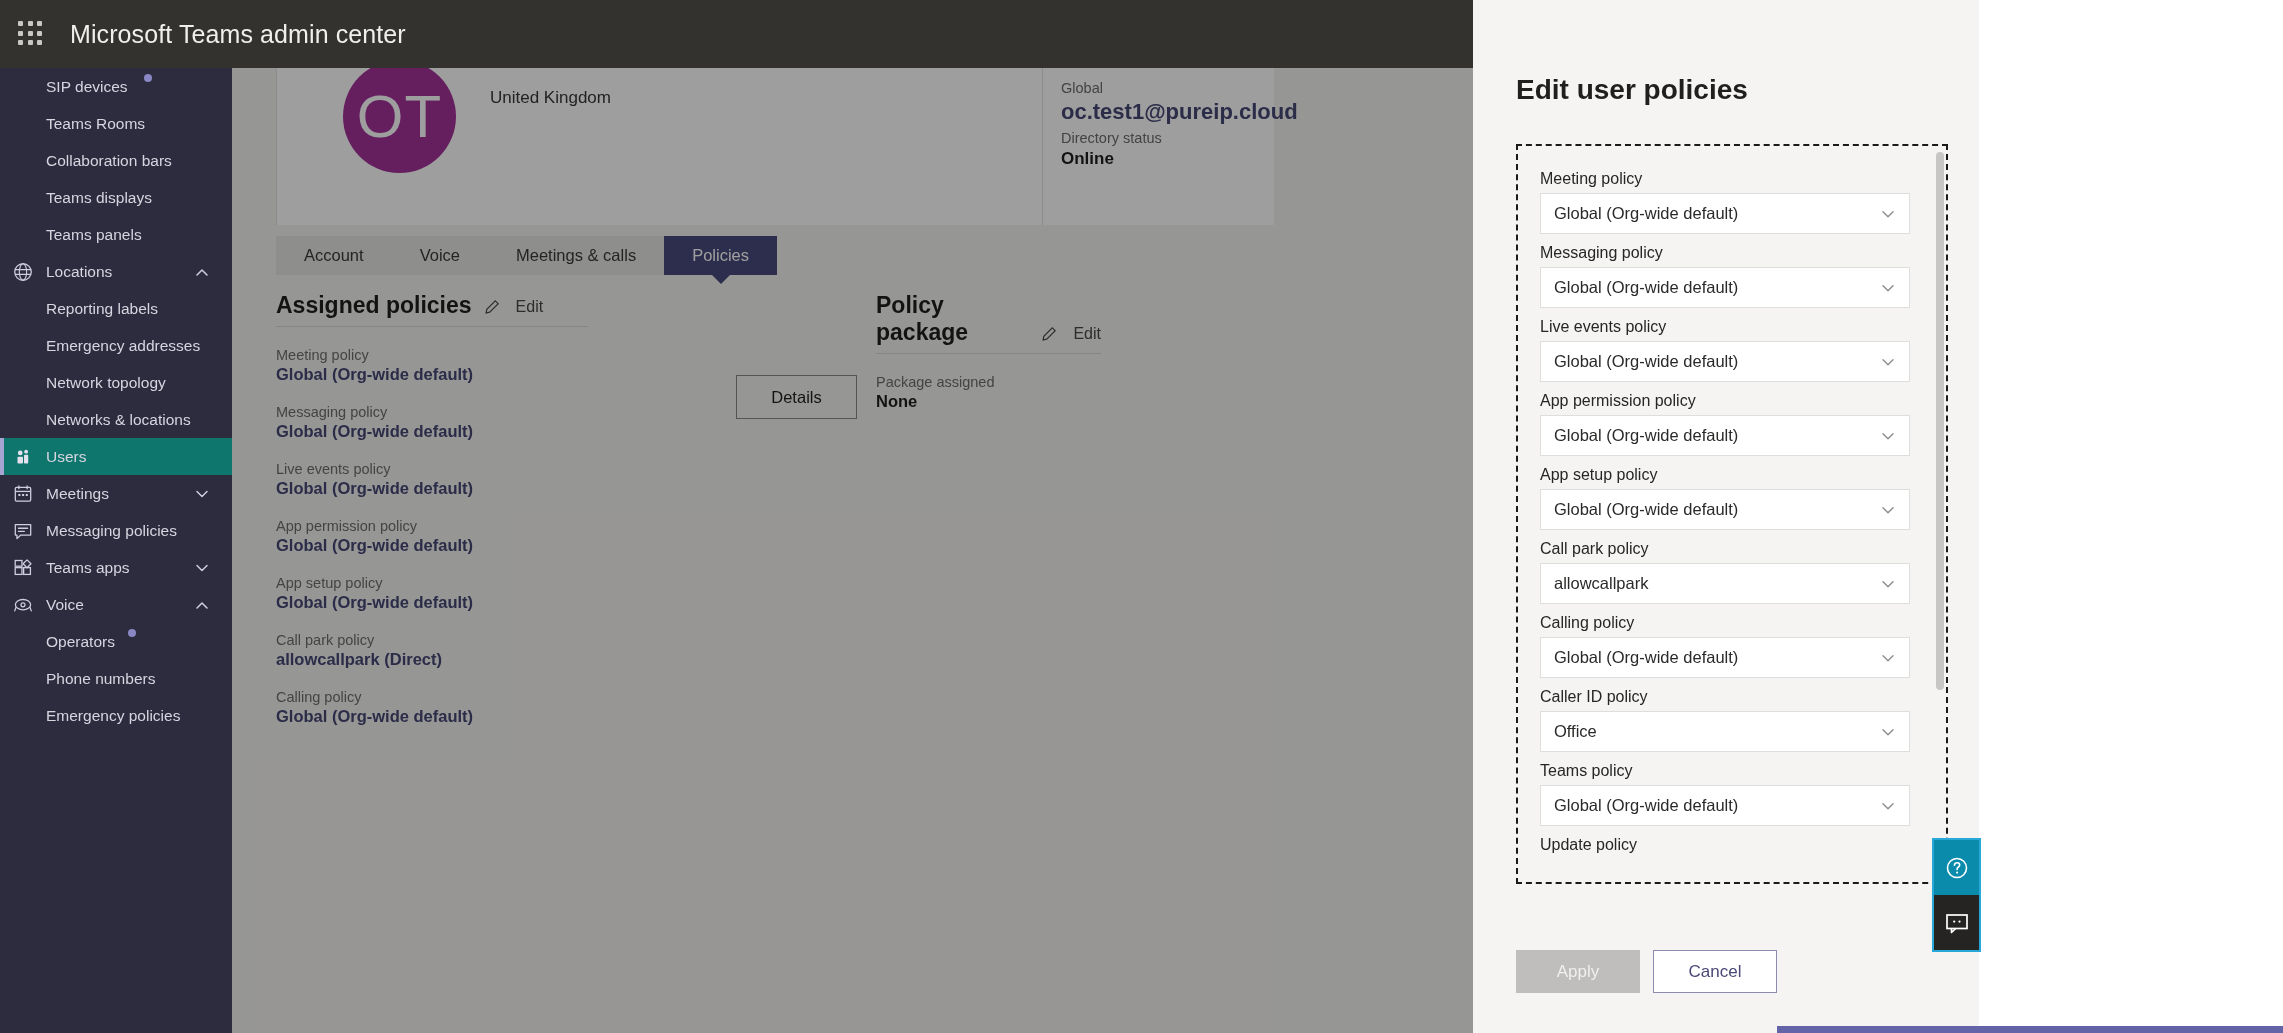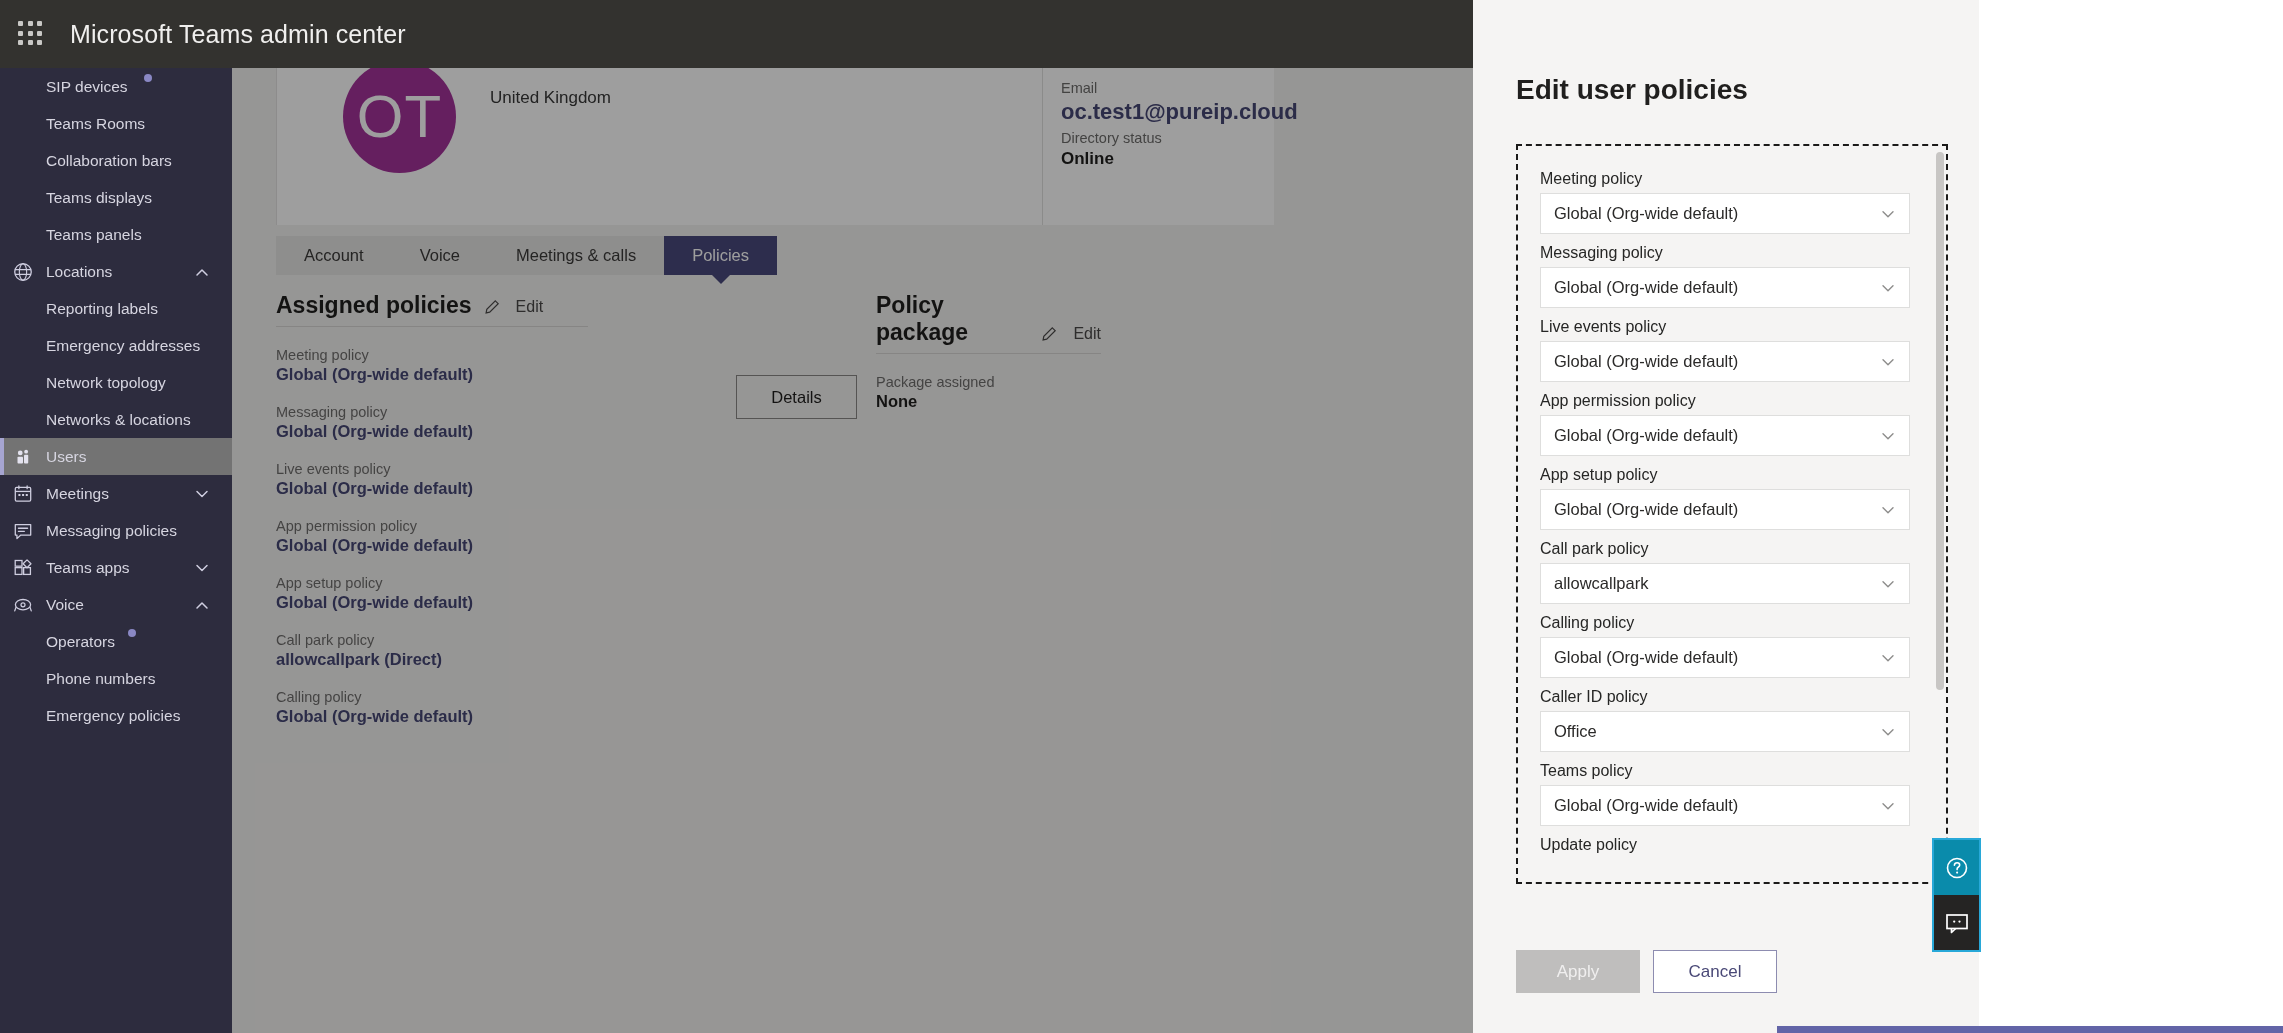--- a/index.html
+++ b/index.html
@@ -30,21 +30,21 @@
   .nav-item {
     position: relative; height: 37px; display: flex; align-items: center;
     color: #d6d5e0; font-size: 15.5px; cursor: pointer; padding-left: 0;
   }
   .nav-item .ico { width: 46px; display: flex; align-items: center; justify-content: center;
                    color: #cfcee0; flex: 0 0 46px; }
   .nav-item .ico svg { display: block; }
   .nav-item .lbl { white-space: nowrap; }
   .nav-item.sub .lbl { padding-left: 46px; }
   .nav-item .chev { position: absolute; right: 20px; color: #cfcee0; display:flex; }
-  .nav-item.selected { background: #737373; }
+  .nav-item.selected { background: #0f766e; }
   .nav-item.selected::before {
     content:""; position:absolute; left:0; top:0; bottom:0; width:4px; background:#a6a5d1;
   }
   .dot { position: absolute; width: 8px; height: 8px; border-radius: 50%;
          background: #8a88c4; }
 
   
   .content {
     position: absolute; left: 232px; top: 68px; width: 1545px; height: 965px;
     background: #f3f2f1; overflow: hidden;
@@ -296,21 +296,21 @@
 
   <div class="content">
 
     <div class="profile-card">
       <div class="avatar">OT</div>
       <div class="country">United Kingdom</div>
     </div>
 
     <div class="contact-card">
       <div style="position:absolute;left:18px;top:12px;">
-        <div class="fld-label">Email</div>
+        <div class="fld-label">Global</div>
         <div class="fld-val-link" style="margin-top:3px;">oc.test1@pureip.cloud</div>
       </div>
       <div style="position:absolute;left:18px;top:62px;">
         <div class="fld-label">Directory status</div>
         <div class="fld-val" style="margin-top:3px;">Online</div>
       </div>
     </div>
 
 
     <div class="tabs" id="tabs">

